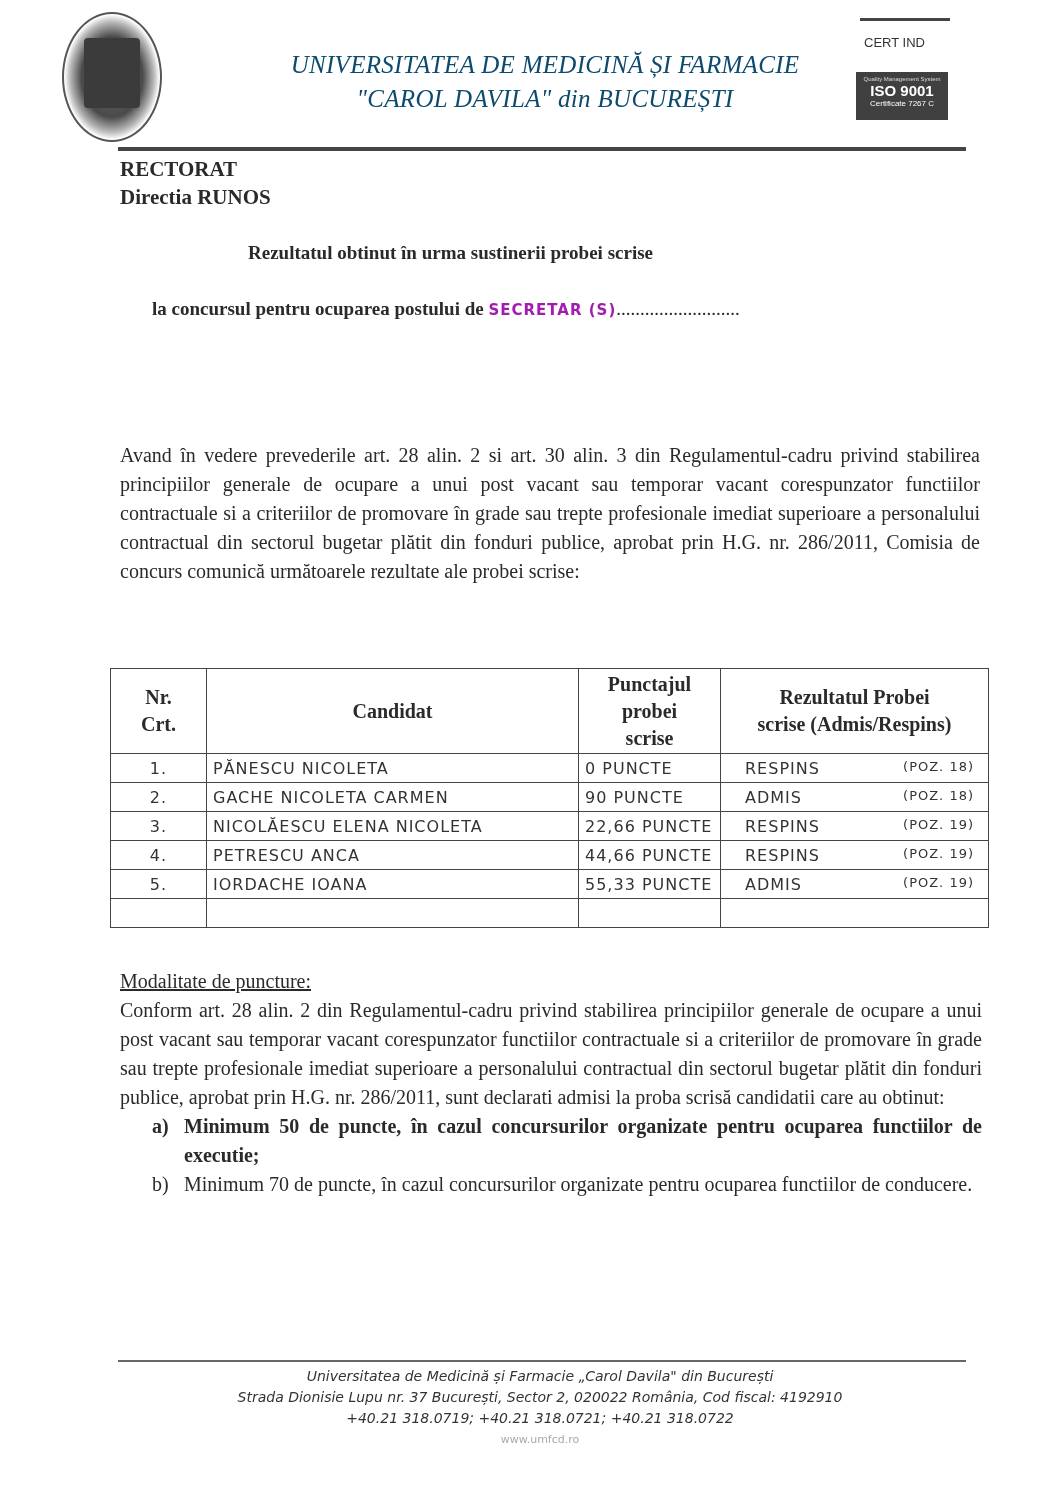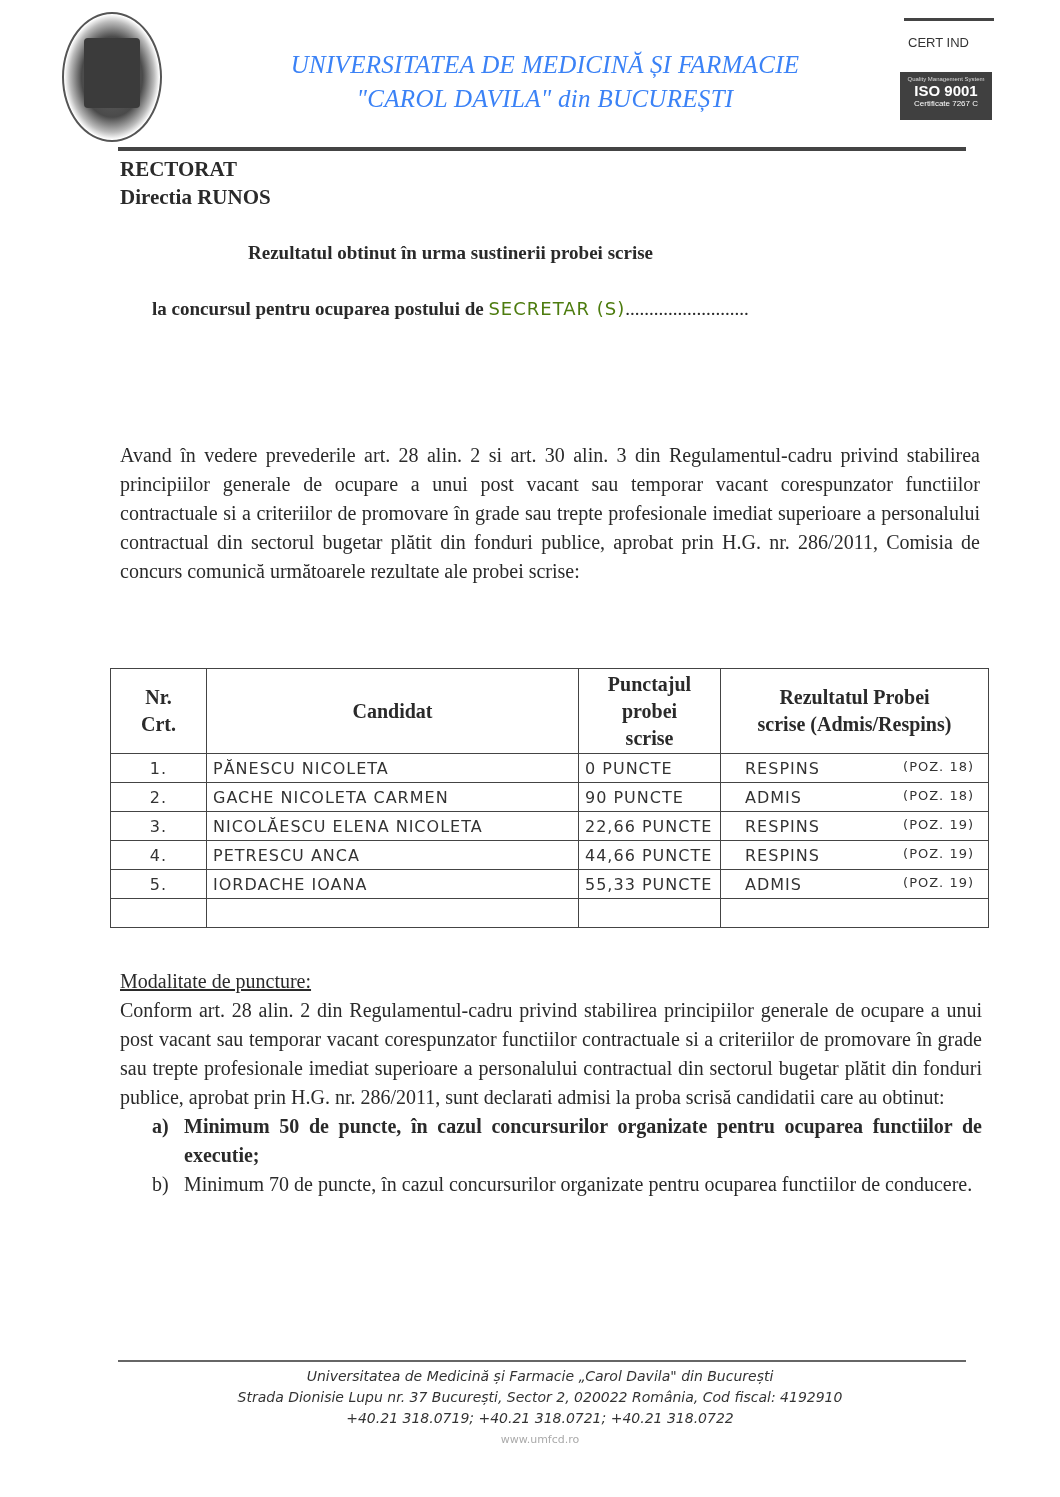--- a/index.html
+++ b/index.html
@@ -1,33 +1,33 @@
 <!DOCTYPE html>
 <html><head>
 <meta charset="utf-8">
 <style>
   html, body { margin:0; padding:0; background:#fff; }
   body { width:1060px; height:1497px; position:relative; overflow:hidden; font-family:"Liberation Serif","DejaVu Serif",serif; color:#2a2a2a; }
   .abs { position:absolute; }
   .seal { left:62px; top:12px; width:96px; height:126px; border-radius:50%; border:2px solid #555; background:radial-gradient(ellipse at center,#6a6a6a 0%,#4a4a4a 45%,#bbb 62%,#fff 70%); }
   .seal-inner { position:absolute; left:20px; top:24px; width:56px; height:70px; background:#3b3b3b; border-radius:4px; }
-  .header-title { left:200px; top:48px; width:690px; text-align:center; font-style:italic; font-size:25px; line-height:34px; color:#3b82f6; letter-spacing:0.3px; }
-  .cert { left:896px; top:18px; width:100px; }
+  .header-title { left:200px; top:48px; width:690px; text-align:center; font-style:italic; font-size:25px; line-height:34px; color:#0c4a6e; letter-spacing:0.3px; }
+  .cert { left:852px; top:18px; width:100px; }
   .cert-line { height:3px; background:#444; width:90px; margin-left:8px; }
   .cert-star { margin:14px 0 0 12px; font-size:13px; font-family:"Liberation Sans",sans-serif; color:#333; }
   .iso { margin-top:22px; margin-left:4px; width:92px; height:48px; background:#404040; color:#fff; text-align:center; font-family:"Liberation Sans",sans-serif; }
   .iso .small { font-size:6px; line-height:8px; padding-top:3px; color:#ddd; }
   .iso .big { font-size:15px; font-weight:bold; line-height:16px; }
   .iso .cert-no { font-size:8px; line-height:10px; }
   .hr-top { left:118px; top:147px; width:848px; height:4px; background:#444; }
   .rectorat { left:120px; top:156px; font-size:21px; font-weight:bold; line-height:27px; }
   .directia { left:120px; top:184px; font-size:21px; font-weight:bold; line-height:27px; }
   .doc-title { left:248px; top:242px; font-size:19px; font-weight:bold; }
   .concurs { left:152px; top:296px; font-size:19px; font-weight:bold; line-height:26px; }
-  .hand { font-family:"DejaVu Sans",sans-serif; font-weight:normal; font-size:18px; color:#4d7c0f; letter-spacing:1px; }
+  .hand { font-family:"DejaVu Sans",sans-serif; font-weight:bold; font-size:15px; color:#a21caf; letter-spacing:1px; }
   .dots { font-weight:normal; }
   .para { left:120px; top:441px; width:860px; font-size:20px; line-height:29px; text-align:justify; }
   table.results { position:absolute; left:110px; top:668px; width:879px; border-collapse:collapse; }
   table.results td, table.results th { border:1.5px solid #444; padding:0 6px; }
   table.results th { font-size:20px; font-weight:bold; text-align:center; line-height:27px; height:84px; }
   table.results td { height:28px; font-family:"DejaVu Sans",sans-serif; font-size:16px; color:#333; letter-spacing:1px; }
   td.nr { text-align:center; }
   td.res { padding-left:24px !important; }
   .poz { float:right; font-size:13px; padding-right:8px; }
   .mod { left:120px; top:967px; width:862px; font-size:20px; line-height:29px; text-align:justify; }

